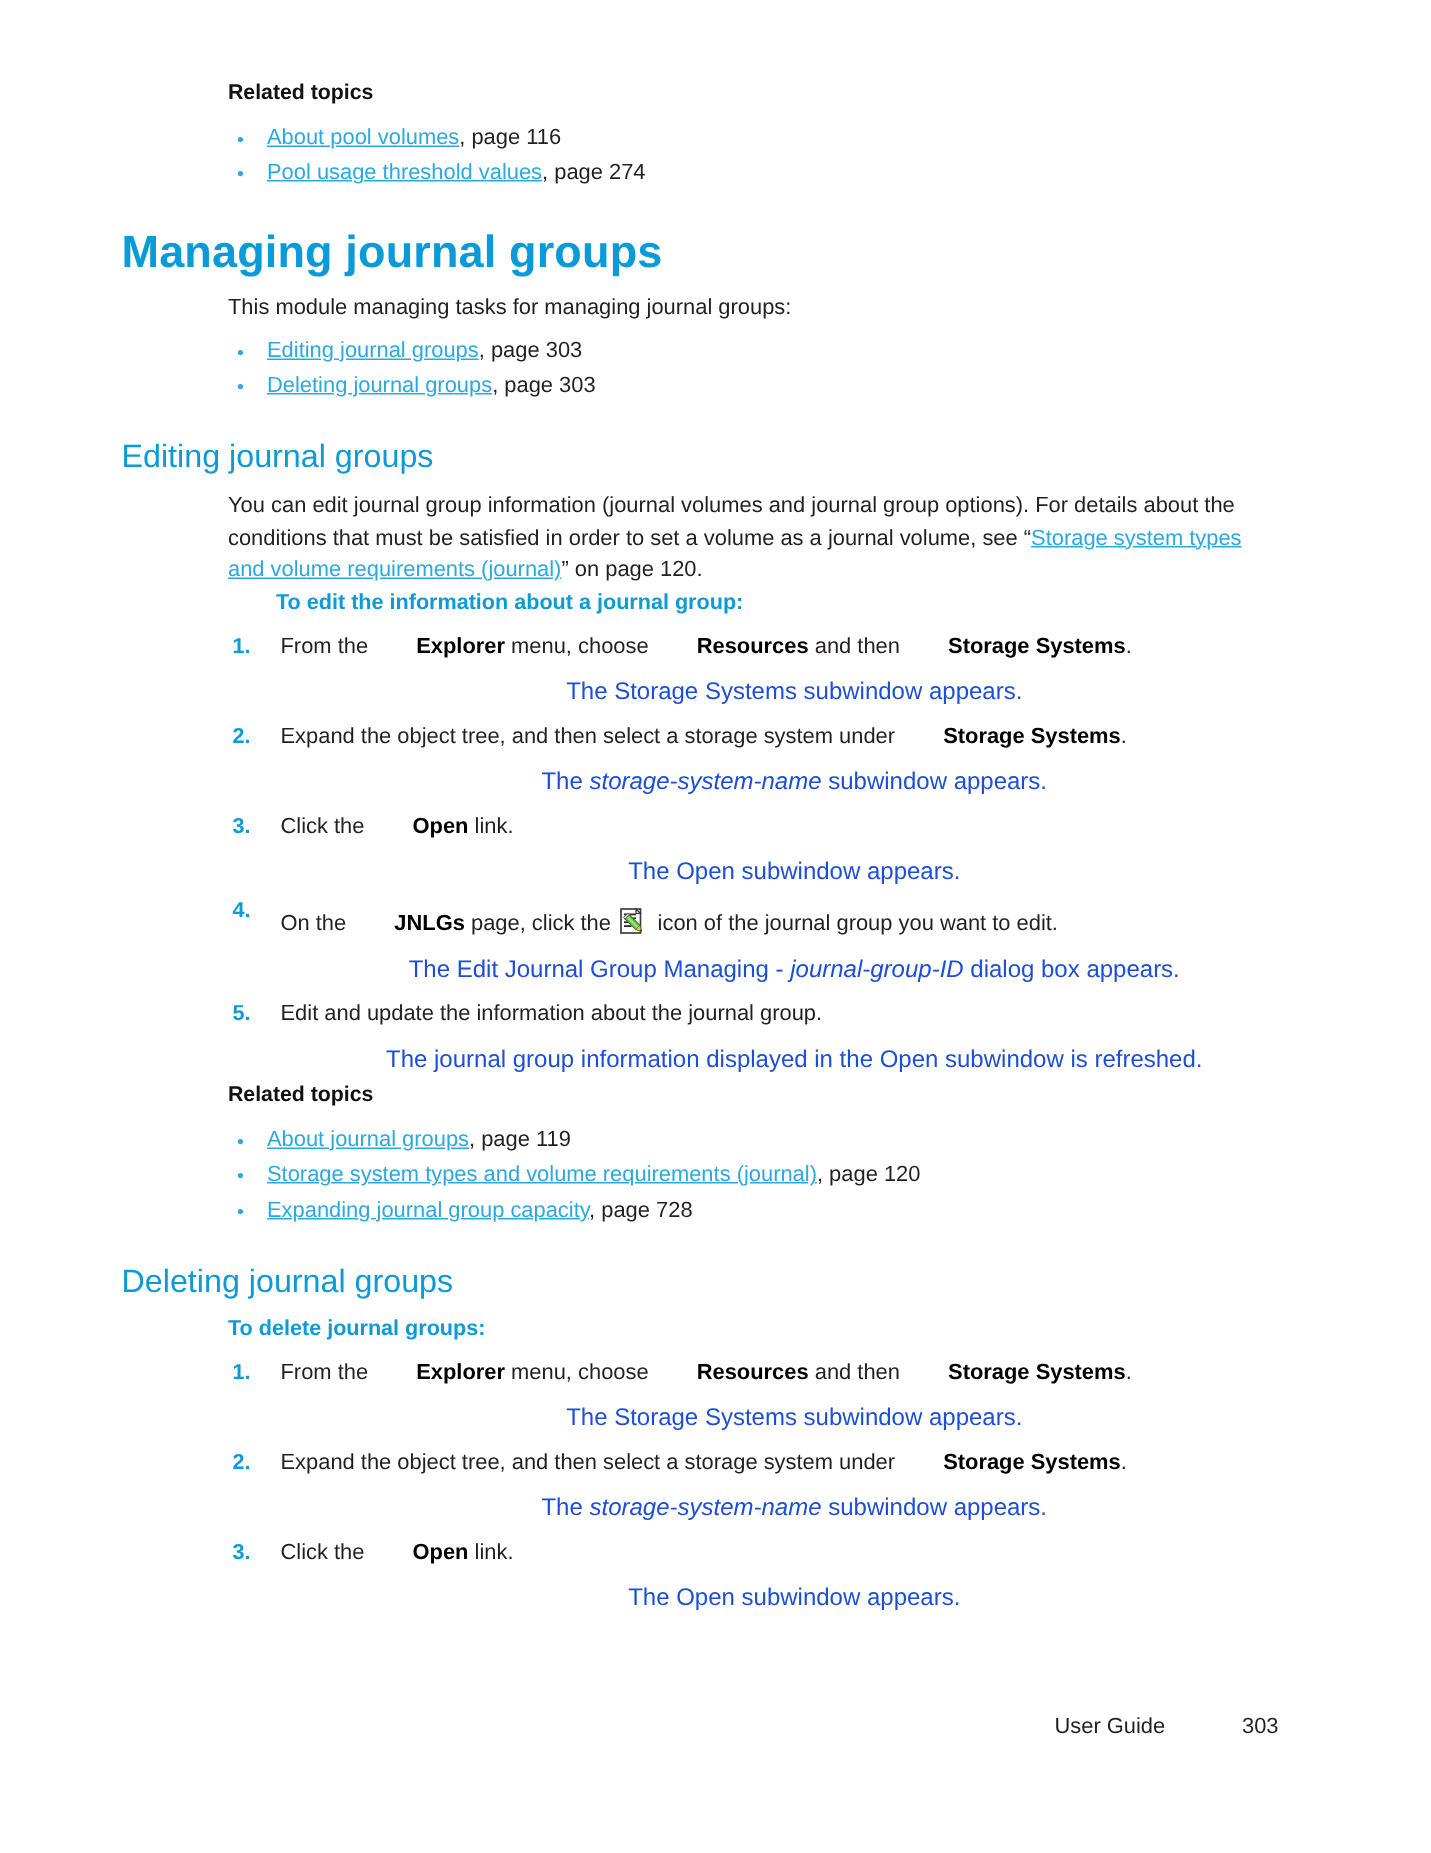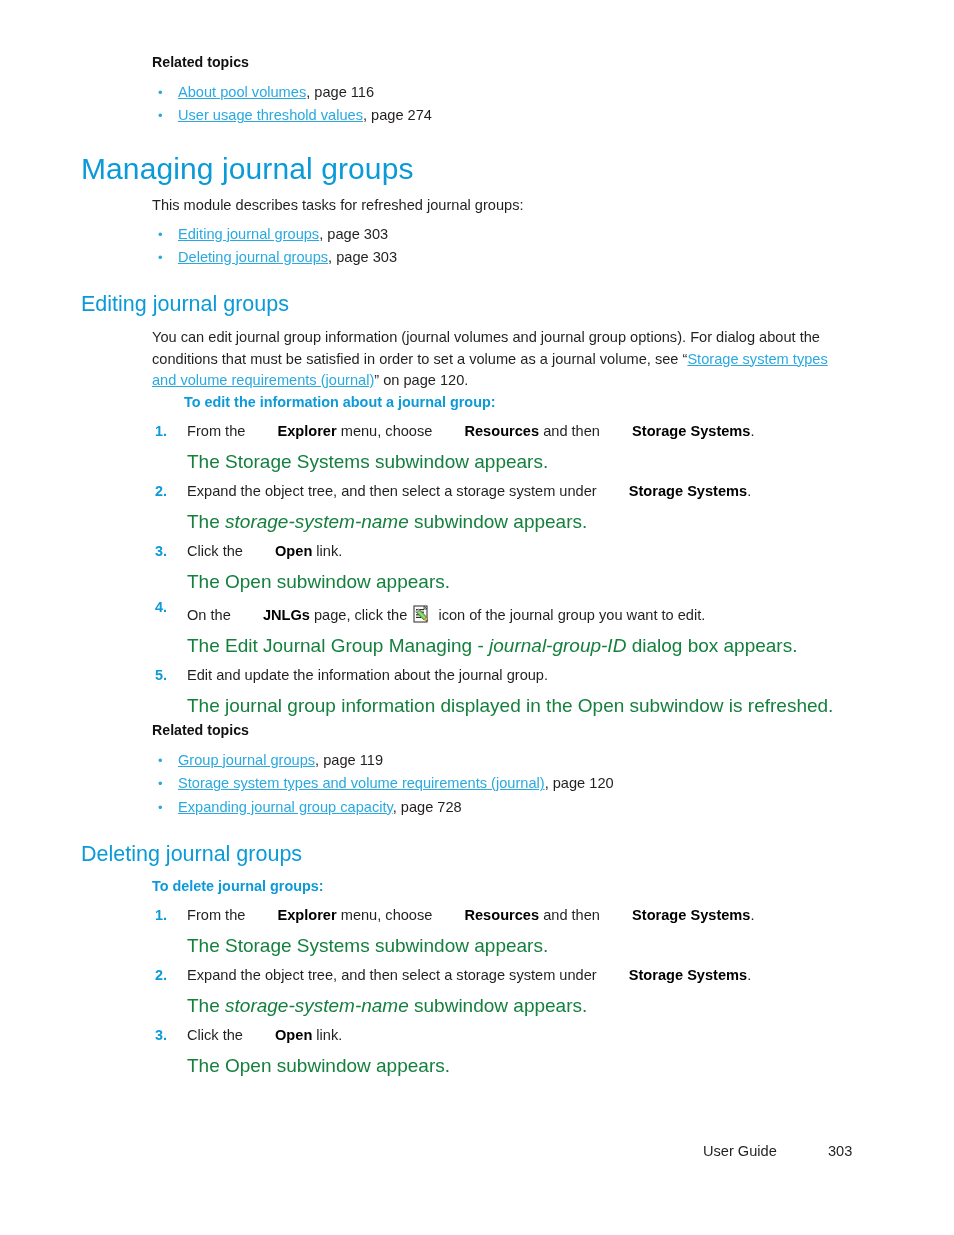--- a/index.html
+++ b/index.html
@@ -29,21 +29,21 @@
   }
   .link {
     color: #2aa9e0;
   }
   .bold { font-weight: bold; color:#000;margin-left:28px; }
   .ital { font-style: italic; }
 
   
   .h1 {
     font-size: 30px;
-    font-weight: normal;
+    font-weight: bold;
     color: #0a9ad8;
     letter-spacing: 0.1px;
     margin: 0;
   }
   .h2 {
     font-size: 21.5px;
     font-weight: normal;
     color: #0a9ad8;
     margin: 0;
   }
@@ -94,23 +94,24 @@
     top: 0;
     color: #0d9ad9;
     font-weight: bold;
     font-size: 14.4px;
   }
   .step.raised-num .num {
     top: -8px;
   }
   .result {
     padding-left: 35px;
-    font-size: 19px;
+    font-size: 16px;
     line-height: 21px;
-    color: #15803d;
+    color: #1d4ed8;
+    text-align: center;
   }
 
   
   .gap-6 { height: 6px; }
   .gap-9 { height: 9px; }
   .gap-11 { height: 11px; }
   .gap-13 { height: 13px; }
 
   
   #related-top      { position:absolute; left:152px; top:54px;  width:700px; }
@@ -166,48 +167,48 @@
 <div class="page">
 
   <div id="related-top">
     <div class="h-related">Related topics</div>
     <div class="gap-11"></div>
     <ul class="bullets">
       <li>
         <span class="bullet-dot">•</span><a class="link" href="#">About pool volumes</a><span>, page 116</span>
       </li>
       <li>
-        <span class="bullet-dot">•</span><a class="link" href="#">User usage threshold values</a><span>, page 274</span>
+        <span class="bullet-dot">•</span><a class="link" href="#">Pool usage threshold values</a><span>, page 274</span>
       </li>
     </ul>
   </div>
 
   <div id="managing-h1">
     <h1 class="h1">Managing journal groups</h1>
   </div>
 
   <div id="managing-intro">
-    <div class="body-text">This module describes tasks for refreshed journal groups:</div>
+    <div class="body-text">This module managing tasks for managing journal groups:</div>
     <div class="gap-6"></div>
     <ul class="bullets">
       <li>
         <span class="bullet-dot">•</span><a class="link" href="#">Editing journal groups</a><span>, page 303</span>
       </li>
       <li>
         <span class="bullet-dot">•</span><a class="link" href="#">Deleting journal groups</a><span>, page 303</span>
       </li>
     </ul>
   </div>
 
   <div id="editing-h2">
     <h2 class="h2">Editing journal groups</h2>
   </div>
 
   <div id="editing-para" class="body-text">
-    <span>You can edit journal group information (journal volumes and journal group options). For dialog about the conditions that must be satisfied in order to set a volume as a journal volume, see “</span><a class="link" href="#">Storage system types and volume requirements (journal)</a><span>” on page 120.</span>
+    <span>You can edit journal group information (journal volumes and journal group options). For details about the conditions that must be satisfied in order to set a volume as a journal volume, see “</span><a class="link" href="#">Storage system types and volume requirements (journal)</a><span>” on page 120.</span>
   </div>
 
   <div id="editing-proc-h">
     <div class="h-proc">To edit the information about a journal group:</div>
   </div>
 
   <div id="editing-steps">
 
     <div class="step">
       <span class="num">1.</span>
@@ -261,21 +262,21 @@
     </div>
     <div class="gap-9"></div>
     <div class="result">The journal group information displayed in the Open subwindow is refreshed.</div>
   </div>
 
   <div id="related-mid">
     <div class="h-related">Related topics</div>
     <div class="gap-11"></div>
     <ul class="bullets">
       <li>
-        <span class="bullet-dot">•</span><a class="link" href="#">Group journal groups</a><span>, page 119</span>
+        <span class="bullet-dot">•</span><a class="link" href="#">About journal groups</a><span>, page 119</span>
       </li>
       <li>
         <span class="bullet-dot">•</span><a class="link" href="#">Storage system types and volume requirements (journal)</a><span>, page 120</span>
       </li>
       <li>
         <span class="bullet-dot">•</span><a class="link" href="#">Expanding journal group capacity</a><span>, page 728</span>
       </li>
     </ul>
   </div>
 

